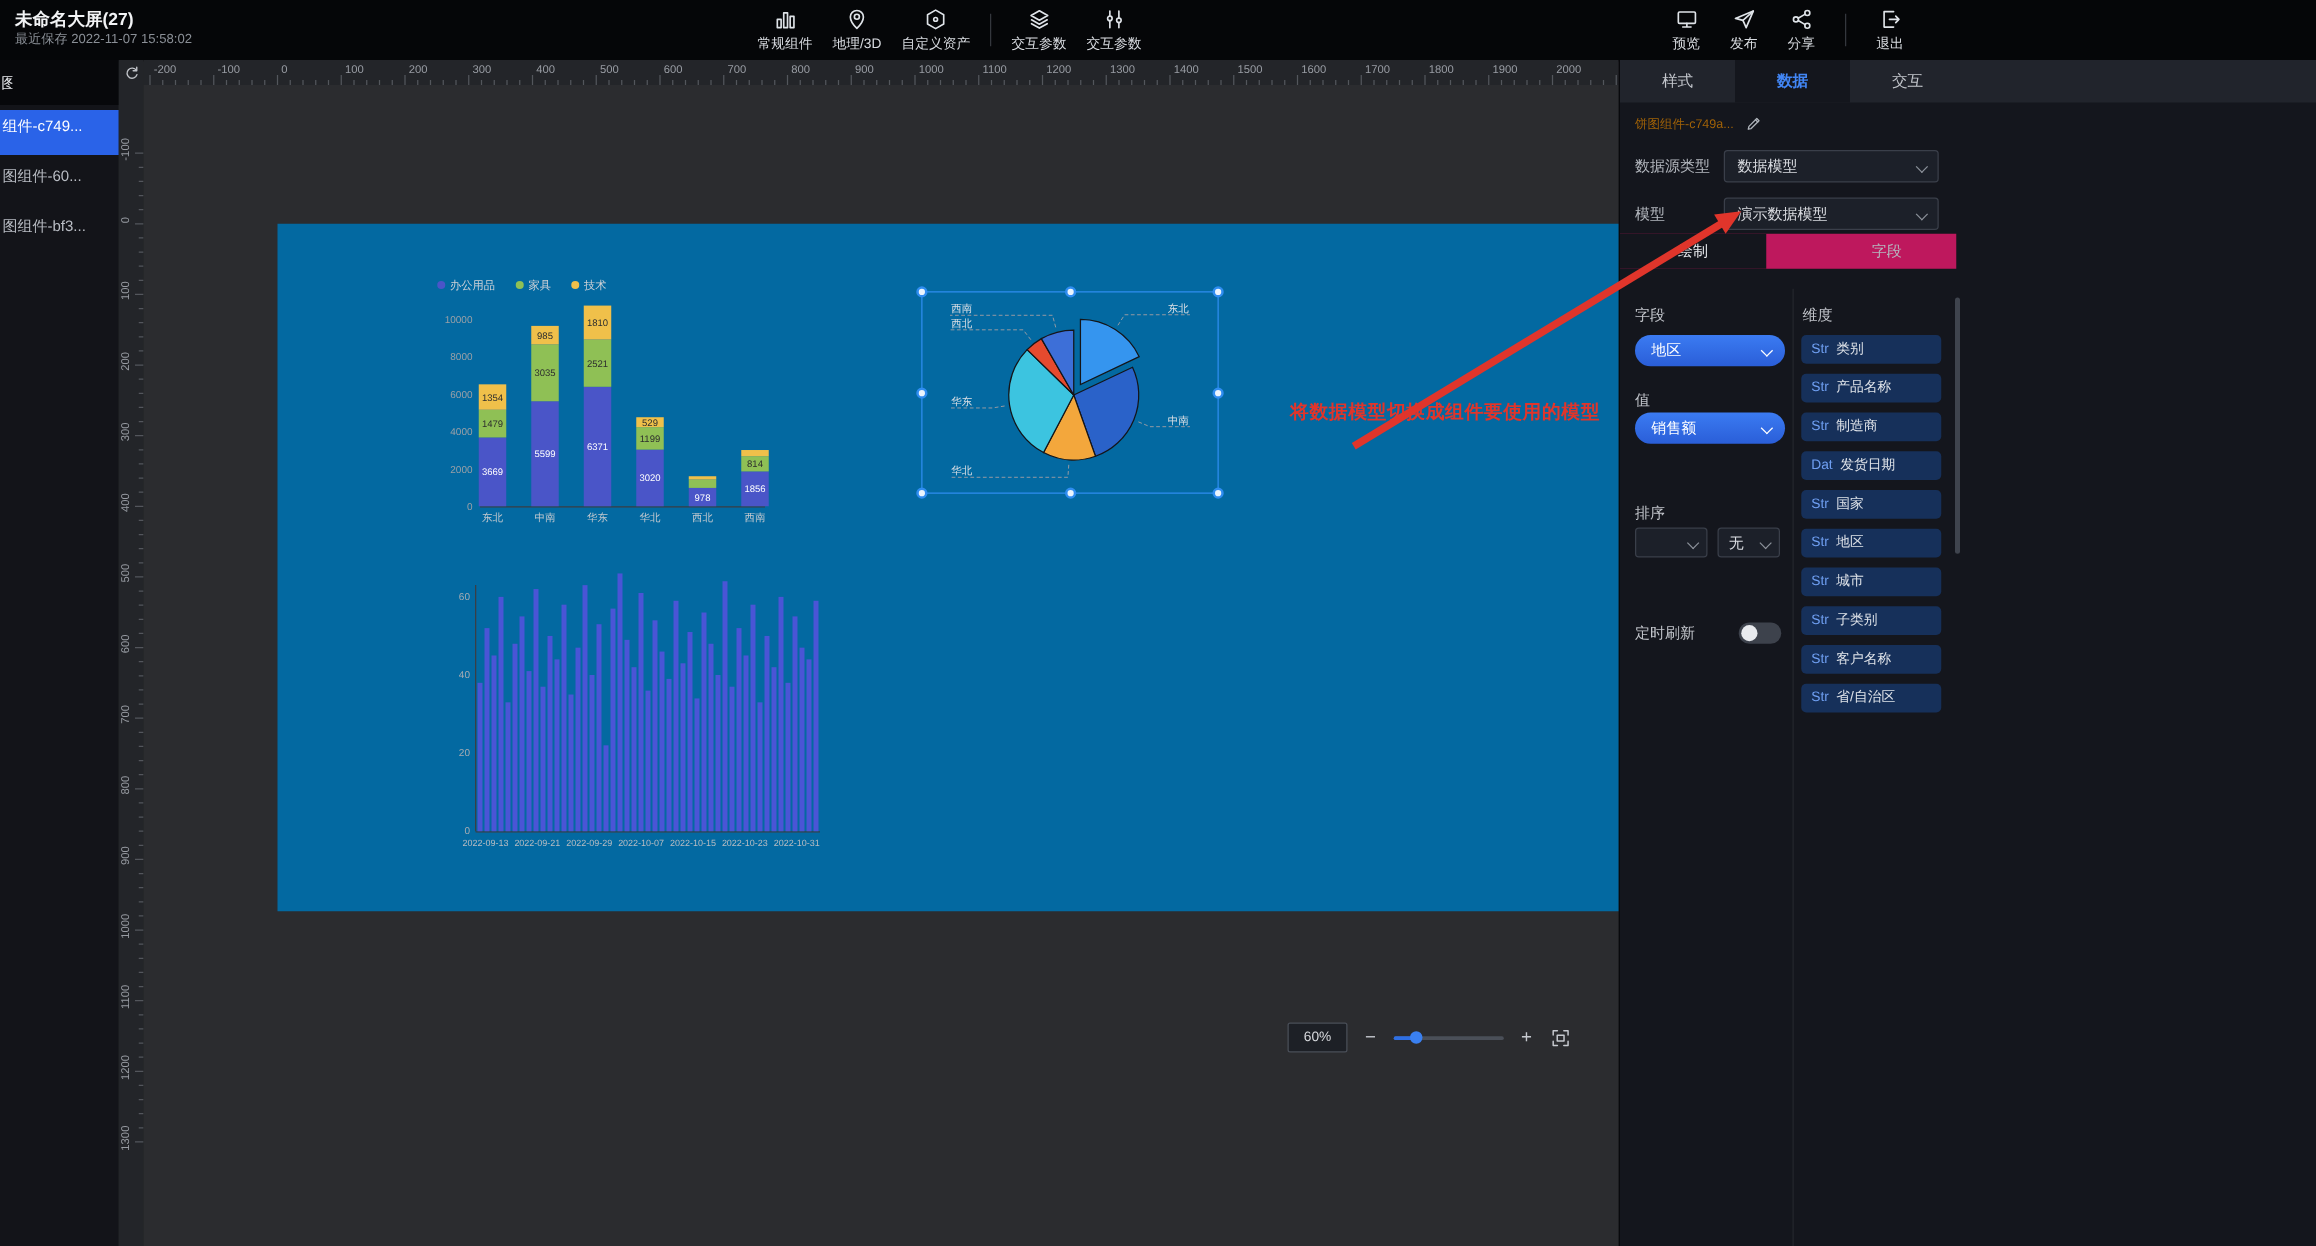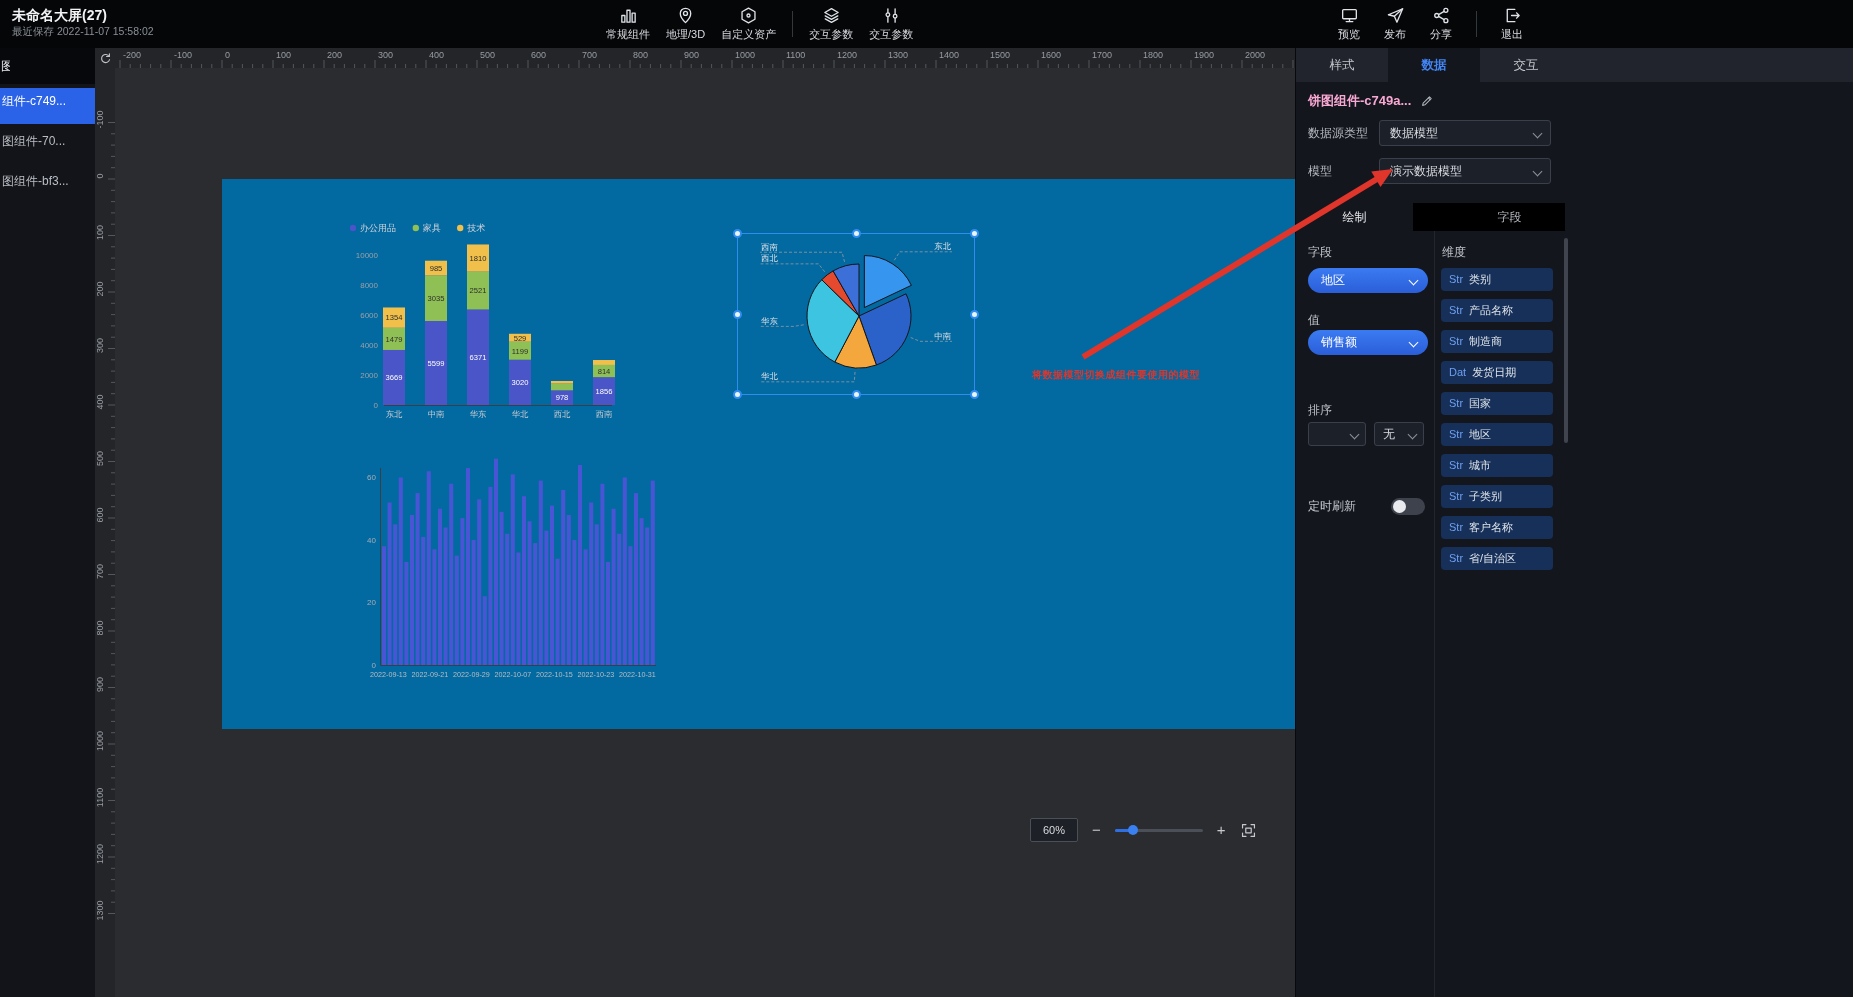--- a/index.html
+++ b/index.html
@@ -43,28 +43,28 @@
   .zb-sign{font-size:15px;color:#c6c9cf;cursor:pointer;line-height:22px;}
   .zb-track{position:relative;width:88px;height:3px;background:#4a4f58;border-radius:2px;cursor:pointer;}
   .zb-fill{position:absolute;left:0;top:0;height:3px;width:18px;background:#2e6fe4;border-radius:2px;}
   .zb-knob{position:absolute;left:13px;top:-3.5px;width:10px;height:10px;border-radius:50%;background:#3a80f0;}
   
   .rpanel{position:absolute;left:1295px;top:48px;right:0;bottom:0;background:#14161d;border-left:1px solid #08090c;z-index:10;}
   .rp-tabs{height:34px;background:#21242c;display:flex;}
   .rp-tab{width:92px;line-height:34px;text-align:center;font-size:12.5px;color:#c3c6cc;cursor:pointer;}
   .rp-tab.active{background:#14161d;color:#4286f5;font-weight:700;}
   .rp-title-row{position:absolute;left:12px;top:44px;display:flex;align-items:center;gap:9px;}
-  .rp-title{font-size:13px;font-weight:700;color:#f9a8d4;}
+  .rp-title{font-size:10px;font-weight:400;color:#a16207;}
   .rp-label{position:absolute;left:12px;font-size:12px;color:#b4b8bf;line-height:26px;}
   .rp-select{position:absolute;left:83px;width:172px;height:26px;background:#1c2029;border:1px solid #3a3f4a;
              border-radius:3px;color:#d9dbe0;font-size:12px;line-height:24px;padding:0 22px 0 10px;
              box-sizing:border-box;cursor:pointer;white-space:nowrap;overflow:hidden;}
   .chev{position:absolute;right:9px;top:9px;width:6px;height:6px;border-right:1.4px solid #8d929b;
         border-bottom:1.4px solid #8d929b;transform:rotate(45deg);}
-  .rp-colhead{position:absolute;left:0;top:155px;width:269px;height:28px;display:flex;background:#000000;gap:41px;}
+  .rp-colhead{position:absolute;left:0;top:139px;width:269px;height:28px;display:flex;background:#be185d;gap:41px;}
   .rp-colcell{line-height:28px;text-align:center;font-size:12px;color:#b4b8bf;cursor:pointer;}
   .rp-colcell.left{width:138px;}
   .rp-colcell.right{width:131px;}
   .rp-colcell.active{background:#14161d;color:#e9ebef;}
   .rp-vline{position:absolute;left:138px;top:183px;bottom:0;width:1px;background:#23262d;}
   .sec-label{position:absolute;font-size:12px;color:#c2c5cb;}
   .pill{position:absolute;left:12px;width:120px;height:25px;border-radius:13px;
         background:linear-gradient(180deg,#3b7bf2,#2a5ed8);color:#fff;font-size:12px;line-height:25px;
         padding-left:13px;box-sizing:border-box;cursor:pointer;}
   .pill .chev{border-color:#fff;right:11px;top:9px;}
@@ -75,22 +75,22 @@
   .toggle .knob{position:absolute;left:2px;top:2px;width:13px;height:13px;border-radius:50%;background:#e8eaee;}
   .field-list{position:absolute;left:145px;top:220px;width:118px;}
   .fieldpill{width:112px;height:23px;margin-bottom:8px;background:#16305a;border-radius:4px;font-size:11px;
              line-height:23px;padding-left:8px;box-sizing:border-box;color:#dfe3e9;white-space:nowrap;
              overflow:hidden;cursor:grab;}
   .ftype{color:#6f9ff2;margin-right:6px;}
   .rp-scroll{position:absolute;left:268px;top:190px;width:4px;height:380px;}
   .rp-scroll .thumb{width:4px;height:205px;background:#3f444e;border-radius:2px;cursor:pointer;}
   
   #annot-svg{position:absolute;left:0;top:0;width:1853px;height:997px;pointer-events:none;z-index:60;}
-  .annot-text{position:absolute;left:1032px;top:320px;font-size:10px;font-weight:700;letter-spacing:0.5px;
-              z-index:60;pointer-events:none;white-space:nowrap;margin-top:48px;}
+  .annot-text{position:absolute;left:1032px;top:320px;font-size:15px;font-weight:700;letter-spacing:0.5px;
+              z-index:60;pointer-events:none;white-space:nowrap;}
 </style>
 </head>
 <body>
 
 <div class="stage">
 
   <header class="topbar">
     <div class="tb-left">
       <div class="tb-title">未命名大屏(27)</div>
       <div class="tb-sub">最近保存 2022-11-07 15:58:02</div>
@@ -188,21 +188,21 @@
         </div>
       </div>
   </header>
 
   <aside class="sidebar">
     <div class="sb-header">
       <span class="sb-header-clip">图层</span>
     </div>
     <div id="sb-list">
         <div class="sb-item active">组件-c749...</div>
-        <div class="sb-item">图组件-70...</div>
+        <div class="sb-item">图组件-60...</div>
         <div class="sb-item">图组件-bf3...</div>
       </div>
   </aside>
 
   <div class="ruler-corner" id="ruler-corner">
       <span class="icn">
         <svg viewBox="0 0 20 20" fill="none" stroke="#c0c3c8" stroke-width="1.5" stroke-linecap="round" stroke-linejoin="round" width="15" height="15">
           <path d="M14.8 7.2 A5.4 5.4 0 1 0 15.4 11.6"></path>
           <path d="M15.2 3.6 L15.2 7.4 L11.4 7.4"></path>
         </svg>

